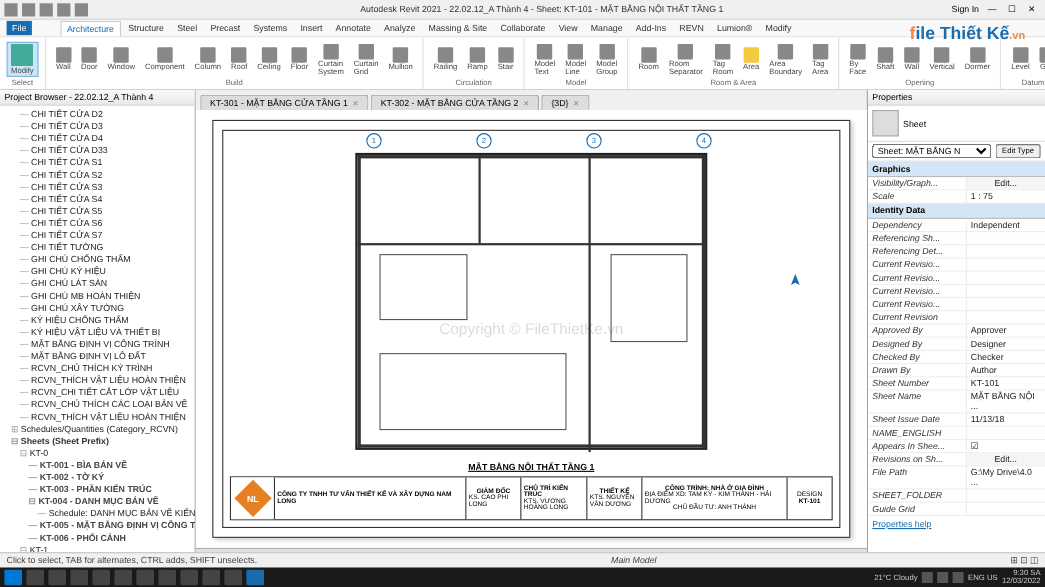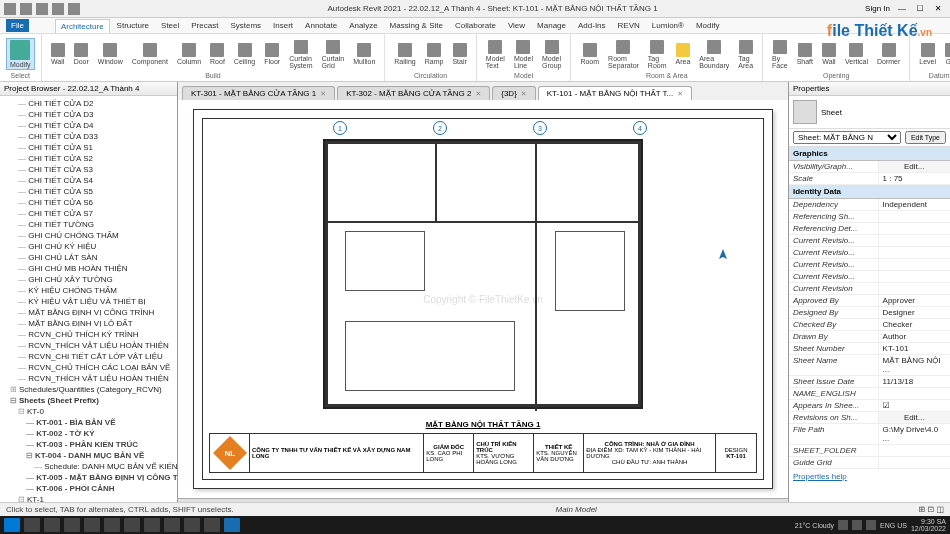--- a/index.html
+++ b/index.html
@@ -65,21 +65,21 @@
 .sheet-inner { position: absolute; top: 8px; left: 8px; right: 8px; bottom: 8px; border: 1px solid #333; }
 .plan { position: absolute; top: 20px; left: 120px; width: 320px; height: 270px; border: 2px solid #222; }
 .plan .wall { position: absolute; background: #333; }
 .plan .room { position: absolute; border: 1px solid #555; }
 .grid-bubble { position: absolute; width: 14px; height: 14px; border: 1px solid #1a6cb0; border-radius: 50%; background: #fff; font-size: 7px; display: flex; align-items: center; justify-content: center; color: #1a6cb0; }
 .sheet-title { position: absolute; bottom: 50px; left: 50%; transform: translateX(-50%); font-size: 8px; font-weight: bold; text-decoration: underline; }
 .title-block { position: absolute; bottom: 6px; left: 6px; right: 6px; height: 40px; border: 1px solid #333; display: flex; font-size: 6px; }
 .tb-cell { border-right: 1px solid #333; padding: 2px; display: flex; flex-direction: column; justify-content: center; align-items: center; }
 .tb-logo { width: 40px; background: #fff; }
 .tb-logo .nl { width: 24px; height: 24px; background: #e67e22; transform: rotate(45deg); display: flex; align-items: center; justify-content: center; color: #fff; font-weight: bold; font-size: 8px; }
-.watermark-center { position: absolute; top: 50%; left: 50%; transform: translate(-50%,-50%); font-size: 10px; color: rgba(0,0,0,.15); pointer-events: none; z-index: 20; }
+.watermark-center { position: absolute; top: 50%; left: 50%; transform: translate(-50%,-50%); font-size: 14px; color: rgba(0,0,0,.15); pointer-events: none; z-index: 20; }
 .view-controls { height: 16px; background: #e0e0e0; border-top: 1px solid #aaa; display: flex; align-items: center; padding: 0 6px; gap: 8px; font-size: 8px; color: #444; }
 
 
 .props { width: 162px; background: #fff; border-left: 1px solid #999; font-size: 8px; }
 .props .title { background: linear-gradient(#fafafa,#e8e8e8); padding: 2px 4px; border-bottom: 1px solid #ccc; }
 .props .type-sel { display: flex; align-items: center; padding: 4px; gap: 4px; border-bottom: 1px solid #ddd; }
 .props .type-sel .ico { width: 24px; height: 24px; background: #ddd; border: 1px solid #aaa; }
 .props .instance { display: flex; padding: 2px 4px; gap: 4px; border-bottom: 1px solid #ddd; }
 .props .instance select { flex: 1; font-size: 8px; }
 .props .instance button { font-size: 7px; padding: 1px 4px; }
@@ -363,24 +363,20 @@
           <span class="x">✕</span>
         </div>
         <div class="doc-tab">
           <span>KT-302 - MẶT BẰNG CỬA TẦNG 2</span>
           <span class="x">✕</span>
         </div>
         <div class="doc-tab">
           <span>{3D}</span>
           <span class="x">✕</span>
         </div>
-        <div class="doc-tab active">
-          <span>KT-101 - MẶT BẰNG NỘI THẤT T...</span>
-          <span class="x">✕</span>
-        </div>
       </div>
     <div class="canvas">
       <div class="sheet">
         <div class="sheet-inner">
 
           <div class="grid-bubble" style="top:2px;left:130px">1</div>
           <div class="grid-bubble" style="top:2px;left:230px">2</div>
           <div class="grid-bubble" style="top:2px;left:330px">3</div>
           <div class="grid-bubble" style="top:2px;left:430px">4</div>
 

